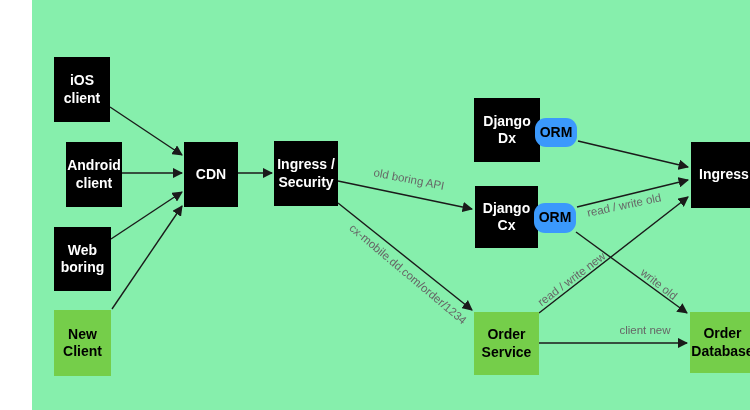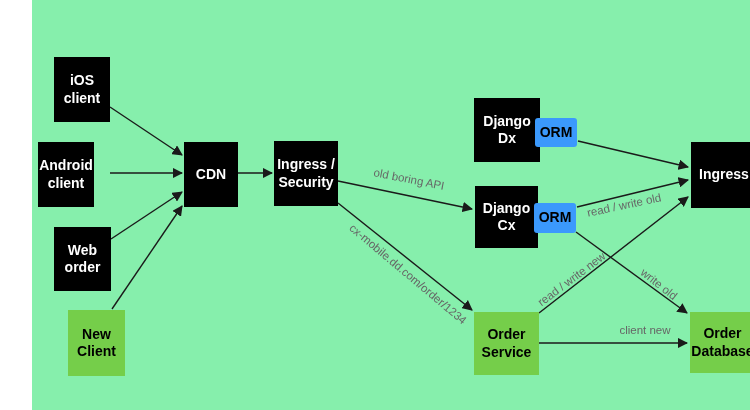--- a/index.html
+++ b/index.html
@@ -30,21 +30,21 @@
     justify-content: center;
     text-align: center;
     font-weight: bold;
     font-size: 14px;
     line-height: 1.25;
     white-space: pre-line;
     box-sizing: border-box;
   }
   .node-black { background: #000000; color: #ffffff; }
   .node-green { background: #75ce4a; color: #000000; }
-  .node-blue  { background: #3b99fc; color: #000000; border-radius: 3px; z-index: 2; }
+  .node-blue  { background: #3b99fc; color: #000000; border-radius: 11px; z-index: 2; }
   .edge-label {
     position: absolute;
     color: #666666;
     font-size: 11.5px;
     white-space: nowrap;
     text-align: center;
     line-height: 14px;
   }
 </style>
 </head>
@@ -71,29 +71,29 @@
       <line x1="507" y1="313" x2="656" y2="197" marker-end="url(#arrow)"></line>
       <line x1="544" y1="232" x2="655" y2="313" marker-end="url(#arrow)"></line>
       <line x1="507" y1="343" x2="655" y2="343" marker-end="url(#arrow)"></line>
     </g>
   </svg>
 
   <div class="node node-black" style="left:22px;top:57px;width:56px;height:65px">
     <span>iOS
 client</span>
   </div>
-  <div class="node node-black" style="left:6px;top:142px;width:56px;height:65px">
+  <div class="node node-black" style="left:34px;top:142px;width:56px;height:65px">
     <span>Android
 client</span>
   </div>
   <div class="node node-black" style="left:22px;top:227px;width:57px;height:64px">
     <span>Web
-order</span>
+boring</span>
   </div>
-  <div class="node node-green" style="left:36px;top:310px;width:57px;height:66px">
+  <div class="node node-green" style="left:22px;top:310px;width:57px;height:66px">
     <span>New
 Client</span>
   </div>
 
   <div class="node node-black" style="left:242px;top:141px;width:64px;height:65px">
     <span>Ingress /
 Security</span>
   </div>
   <div class="node node-black" style="left:152px;top:142px;width:54px;height:65px">
     <span>CDN</span>

